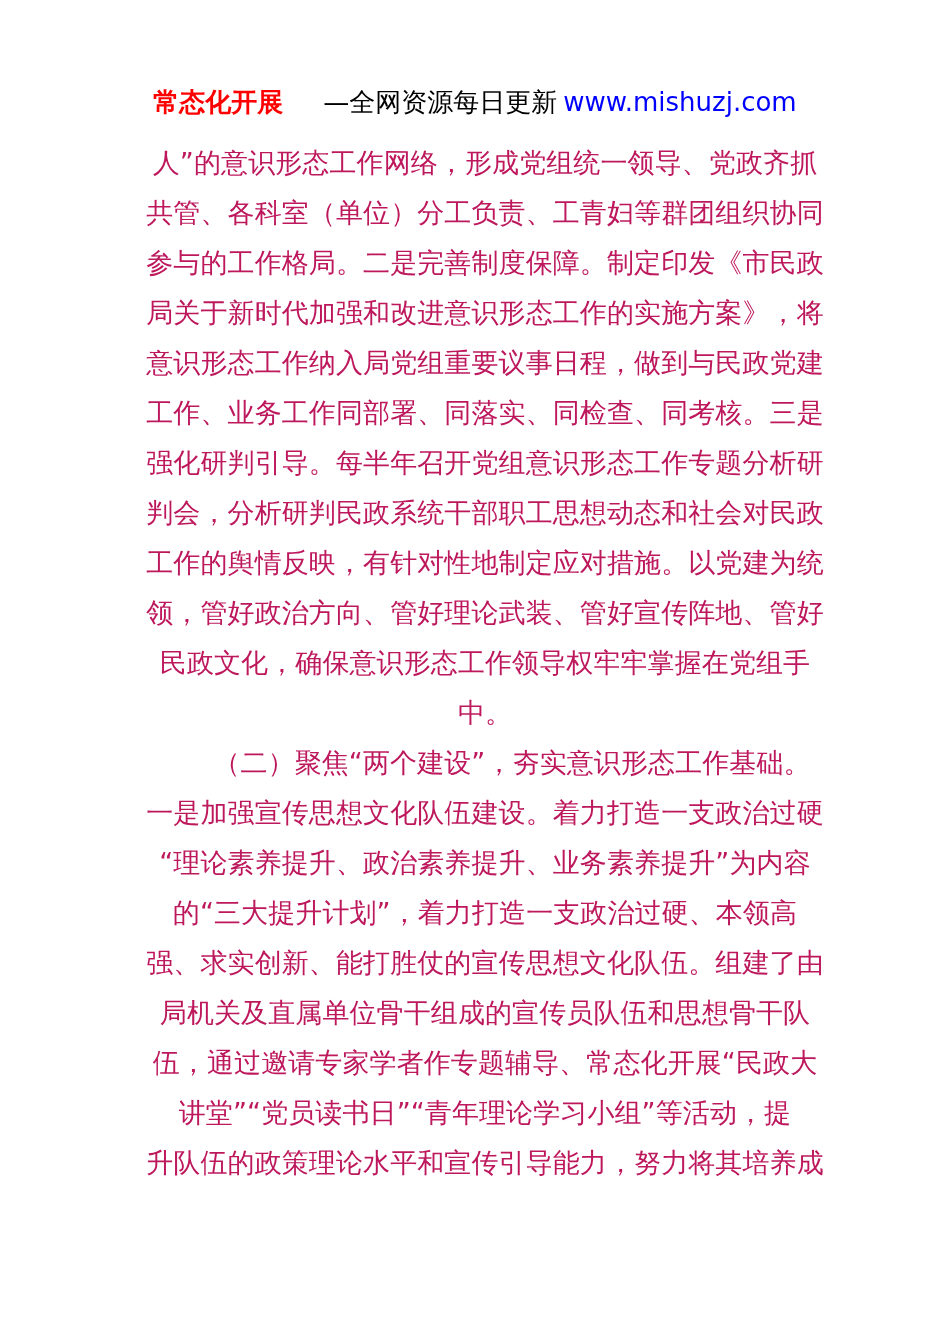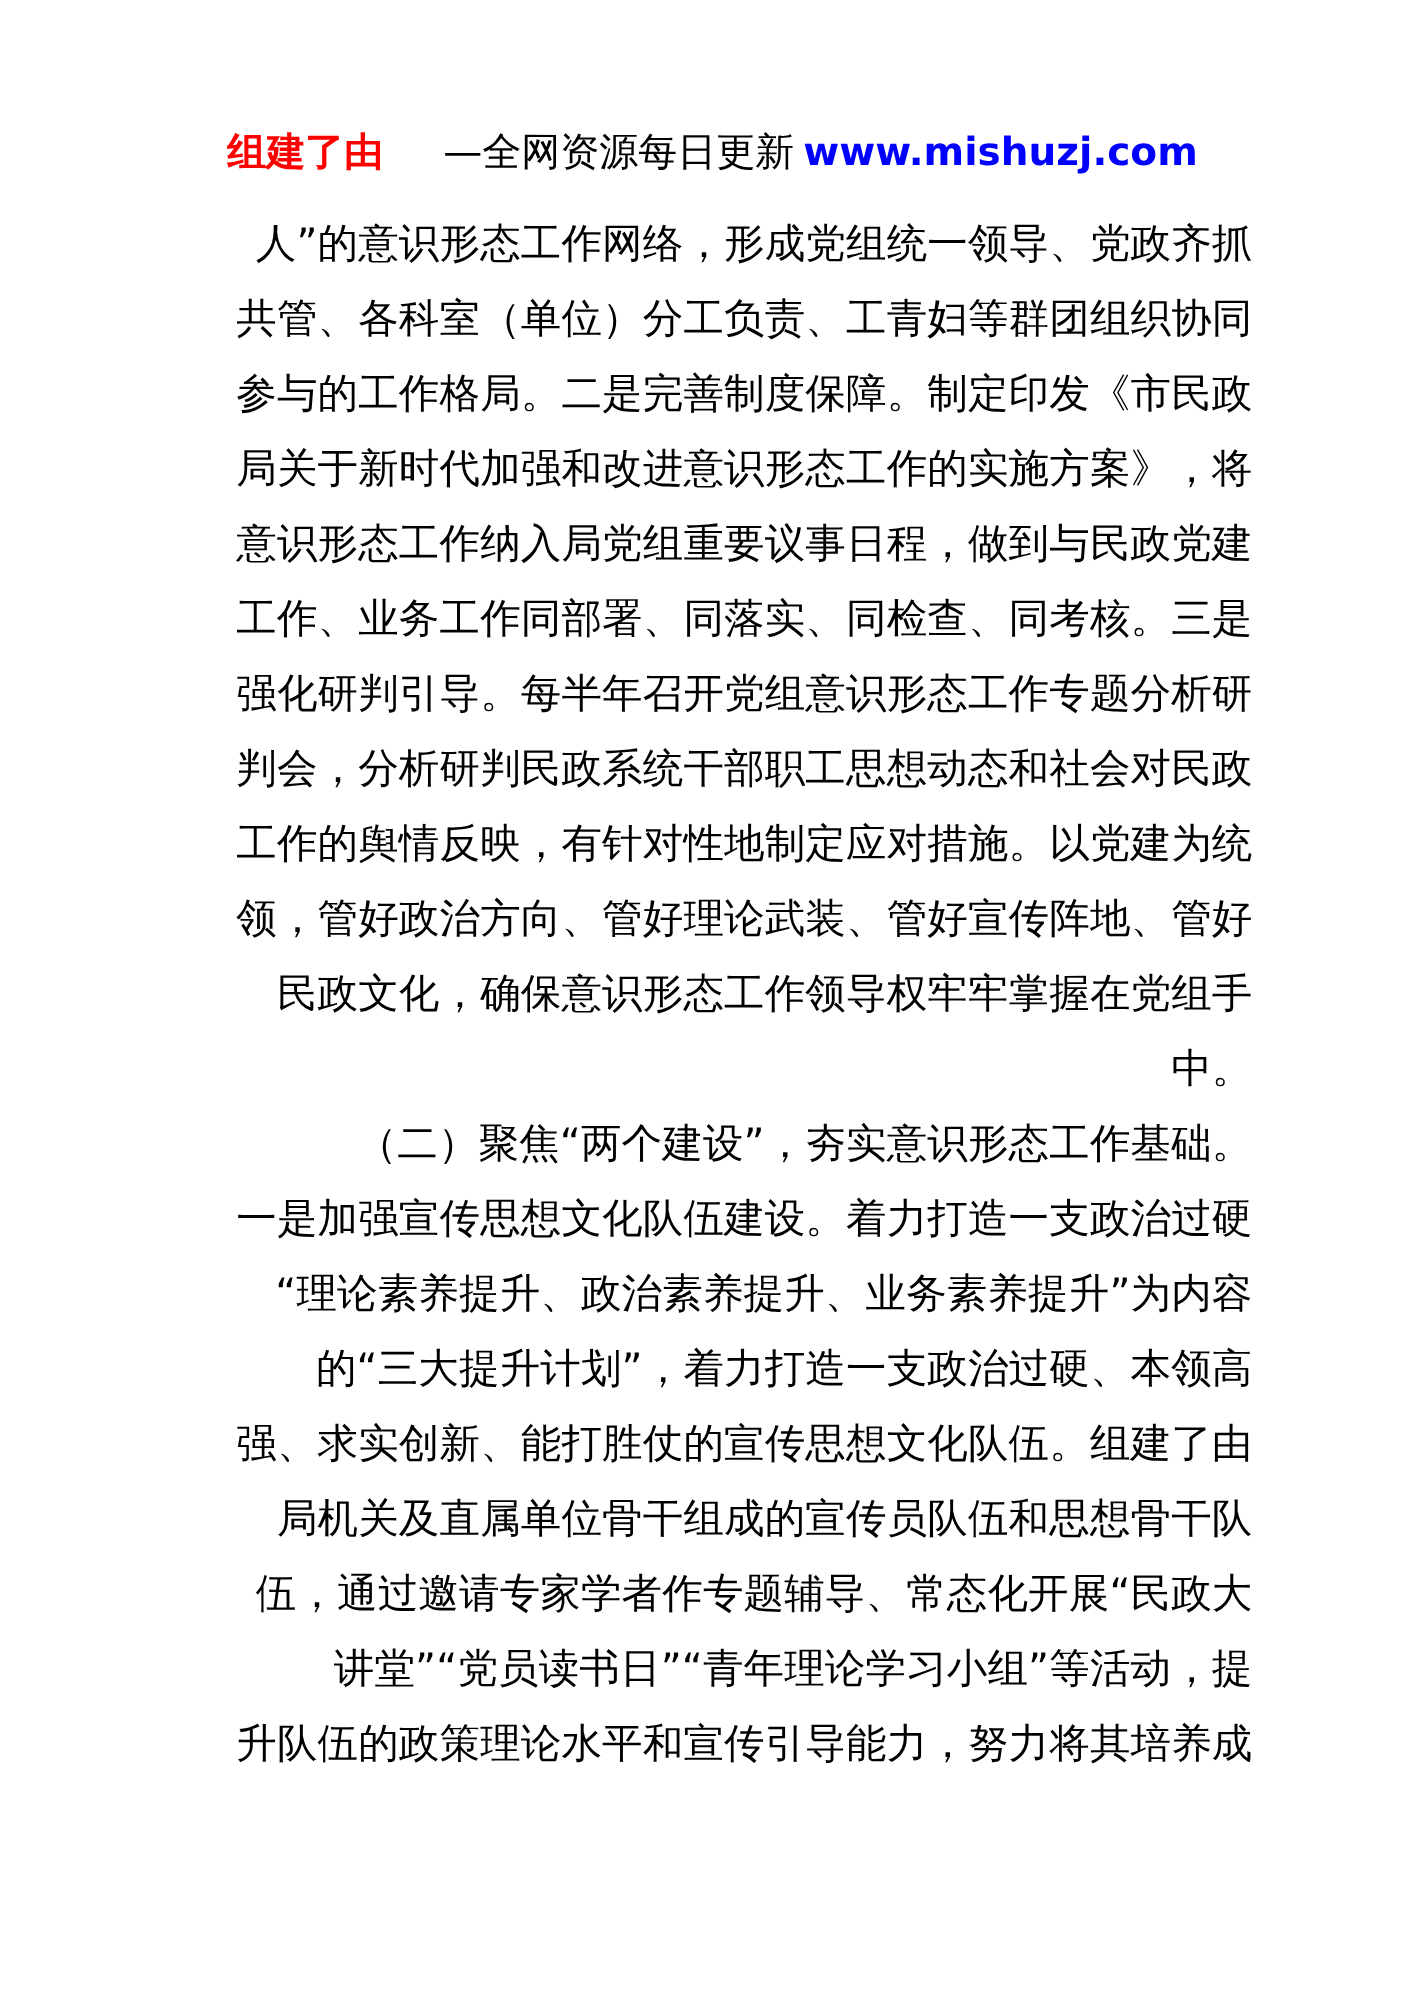--- a/index.html
+++ b/index.html
@@ -27,47 +27,47 @@
     color: #000000;
   }
   .brand {
     font-weight: bold;
   }
   .tagline {
     font-weight: normal;
   }
   .url {
     margin-left: 6px;
-    font-weight: bold;
+    font-weight: normal;
   }
   .body-text {
     position: absolute;
     top: 138px;
     left: 135px;
     width: 700px;
   }
   .text-line {
     height: 50px;
     line-height: 50px;
     font-size: 27px;
-    color: #000000;
+    color: #be185d;
     letter-spacing: 0.1px;
     white-space: nowrap;
-    text-align: right;
+    text-align: center;
   }
   .text-line.indent {
     text-indent: 54px;
   }
 </style>
 </head>
 <body>
 
 <div class="page">
   <div class="header-line">
-    <span class="brand" style="color: rgb(255, 0, 0);">组建了由</span><span class="tagline" style="color: rgb(0, 0, 0); margin-left: 40px;">—全网资源每日更新</span><span class="url" style="color: rgb(0, 0, 255);">www.mishuzj.com</span>
+    <span class="brand" style="color: rgb(255, 0, 0);">常态化开展</span><span class="tagline" style="color: rgb(0, 0, 0); margin-left: 40px;">—全网资源每日更新</span><span class="url" style="color: rgb(0, 0, 255);">www.mishuzj.com</span>
   </div>
   <div class="body-text" style="color: rgb(0, 0, 0);">
       <div class="text-line">人”的意识形态工作网络，形成党组统一领导、党政齐抓</div>
       <div class="text-line">共管、各科室（单位）分工负责、工青妇等群团组织协同</div>
       <div class="text-line">参与的工作格局。二是完善制度保障。制定印发《市民政</div>
       <div class="text-line">局关于新时代加强和改进意识形态工作的实施方案》，将</div>
       <div class="text-line">意识形态工作纳入局党组重要议事日程，做到与民政党建</div>
       <div class="text-line">工作、业务工作同部署、同落实、同检查、同考核。三是</div>
       <div class="text-line">强化研判引导。每半年召开党组意识形态工作专题分析研</div>
       <div class="text-line">判会，分析研判民政系统干部职工思想动态和社会对民政</div>

